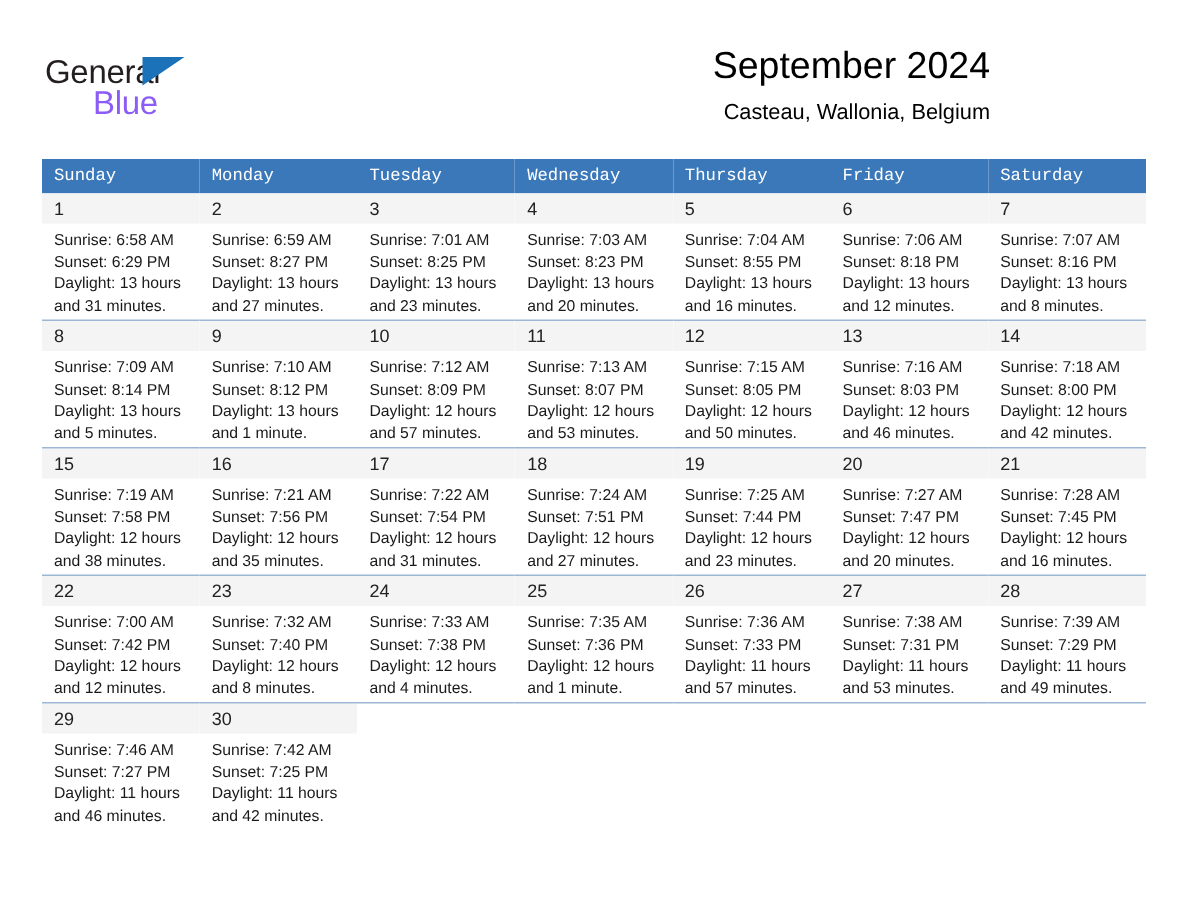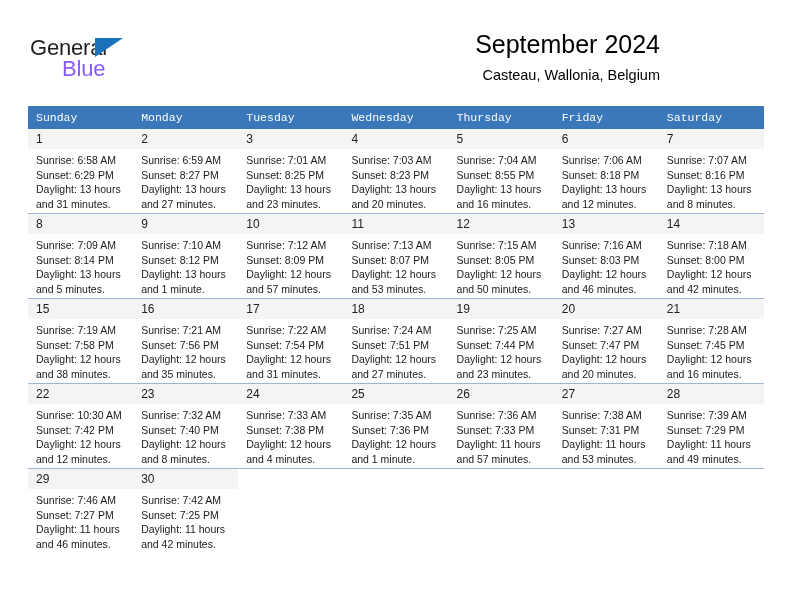--- a/index.html
+++ b/index.html
@@ -362,21 +362,21 @@
               <div>Sunset: 7:45 PM</div>
               <div>Daylight: 12 hours</div>
               <div>and 16 minutes.</div>
             </div>
           </td>
         </tr>
         <tr>
           <td>
             <div class="daynum">22</div>
             <div class="dayinfo">
-              <div>Sunrise: 10:30 AM</div>
+              <div>Sunrise: 7:00 AM</div>
               <div>Sunset: 7:42 PM</div>
               <div>Daylight: 12 hours</div>
               <div>and 12 minutes.</div>
             </div>
           </td>
           <td>
             <div class="daynum">23</div>
             <div class="dayinfo">
               <div>Sunrise: 7:32 AM</div>
               <div>Sunset: 7:40 PM</div>

